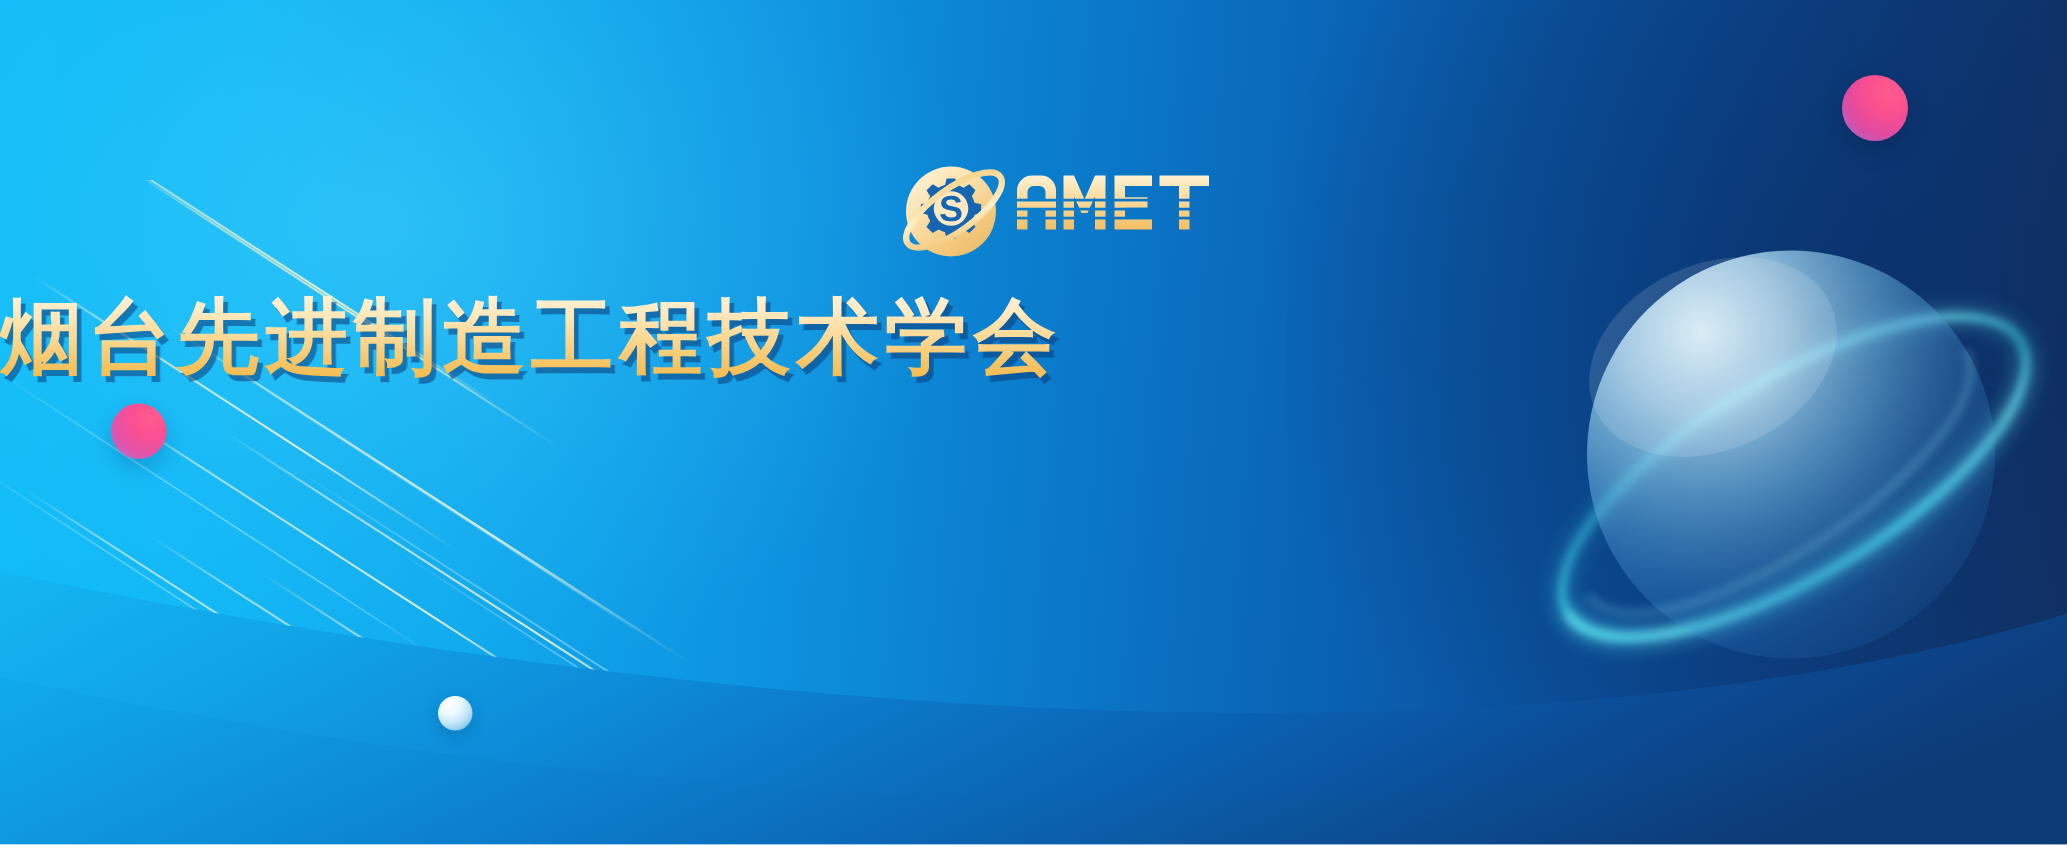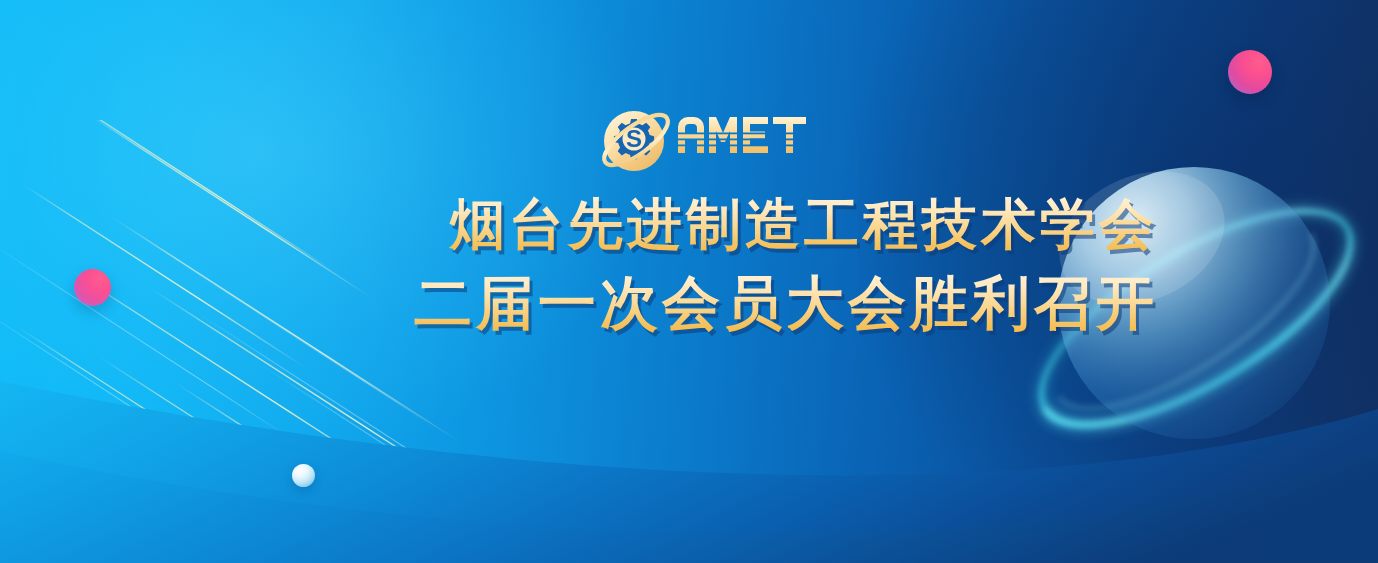--- a/index.html
+++ b/index.html
@@ -146,21 +146,21 @@
     line-height: 1;
     color: #f6d48a;
   }
 
   
   .headline {
     position: absolute;
     left: 0;
     top: 192px;
     width: 1158px;
-    text-align: right;
+    text-align: left;
     pointer-events: none;
   }
   .headline-line {
     font-weight: 700;
     letter-spacing: 4px;
     line-height: 1.18;
     background-image: linear-gradient(180deg,
         #fff4dc 0%,
         #ffeac2 24%,
         #fbd893 52%,
@@ -361,16 +361,15 @@
           <path d="M67,4 L92,4 L92,11 L74,11 L74,18.5 L89,18.5 L89,25.5 L74,25.5 L74,33 L92,33 L92,40 L67,40 Z"></path>
 
           <path d="M97,4 L130,4 L130,11 L117,11 L117,40 L110,40 L110,11 L97,11 Z"></path>
         </g>
       </svg>
     </div>
   </div>
 
   <div class="headline">
     <div class="headline-line l1">烟台先进制造工程技术学会</div>
-    <div class="headline-line l2">二届一次会员大会胜利召开</div>
   </div>
 
 </div>
 
 </body></html>

